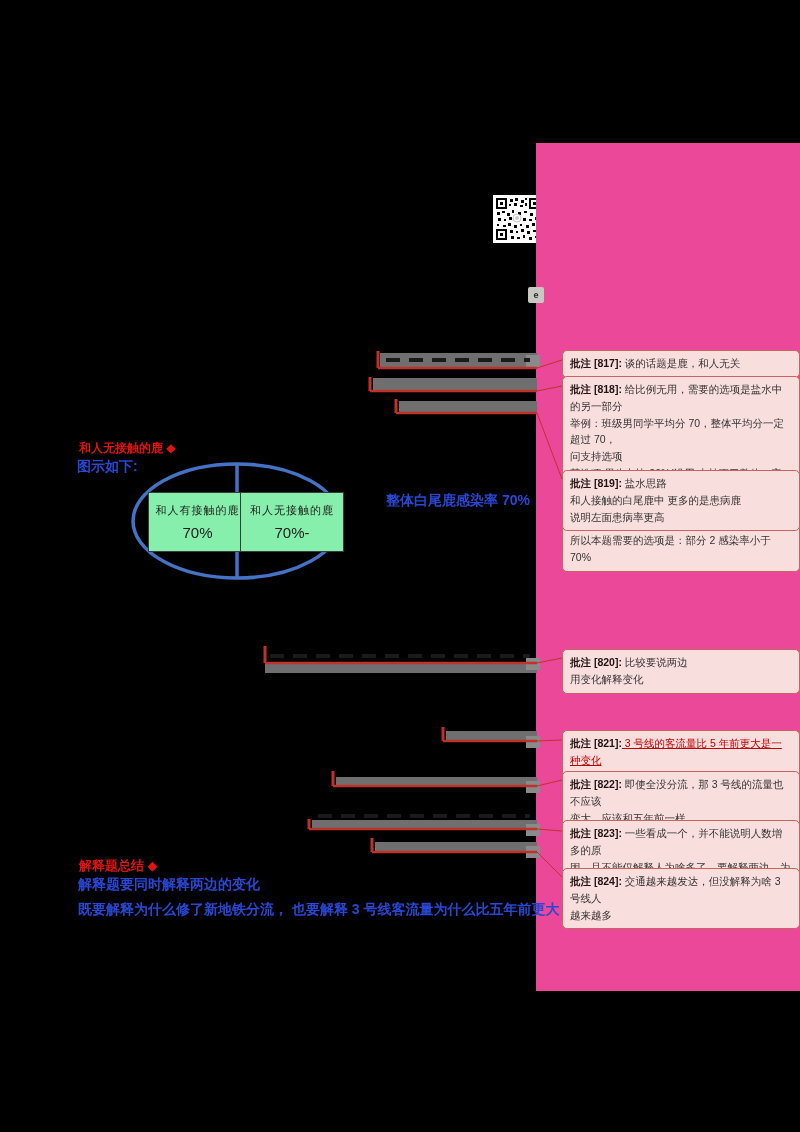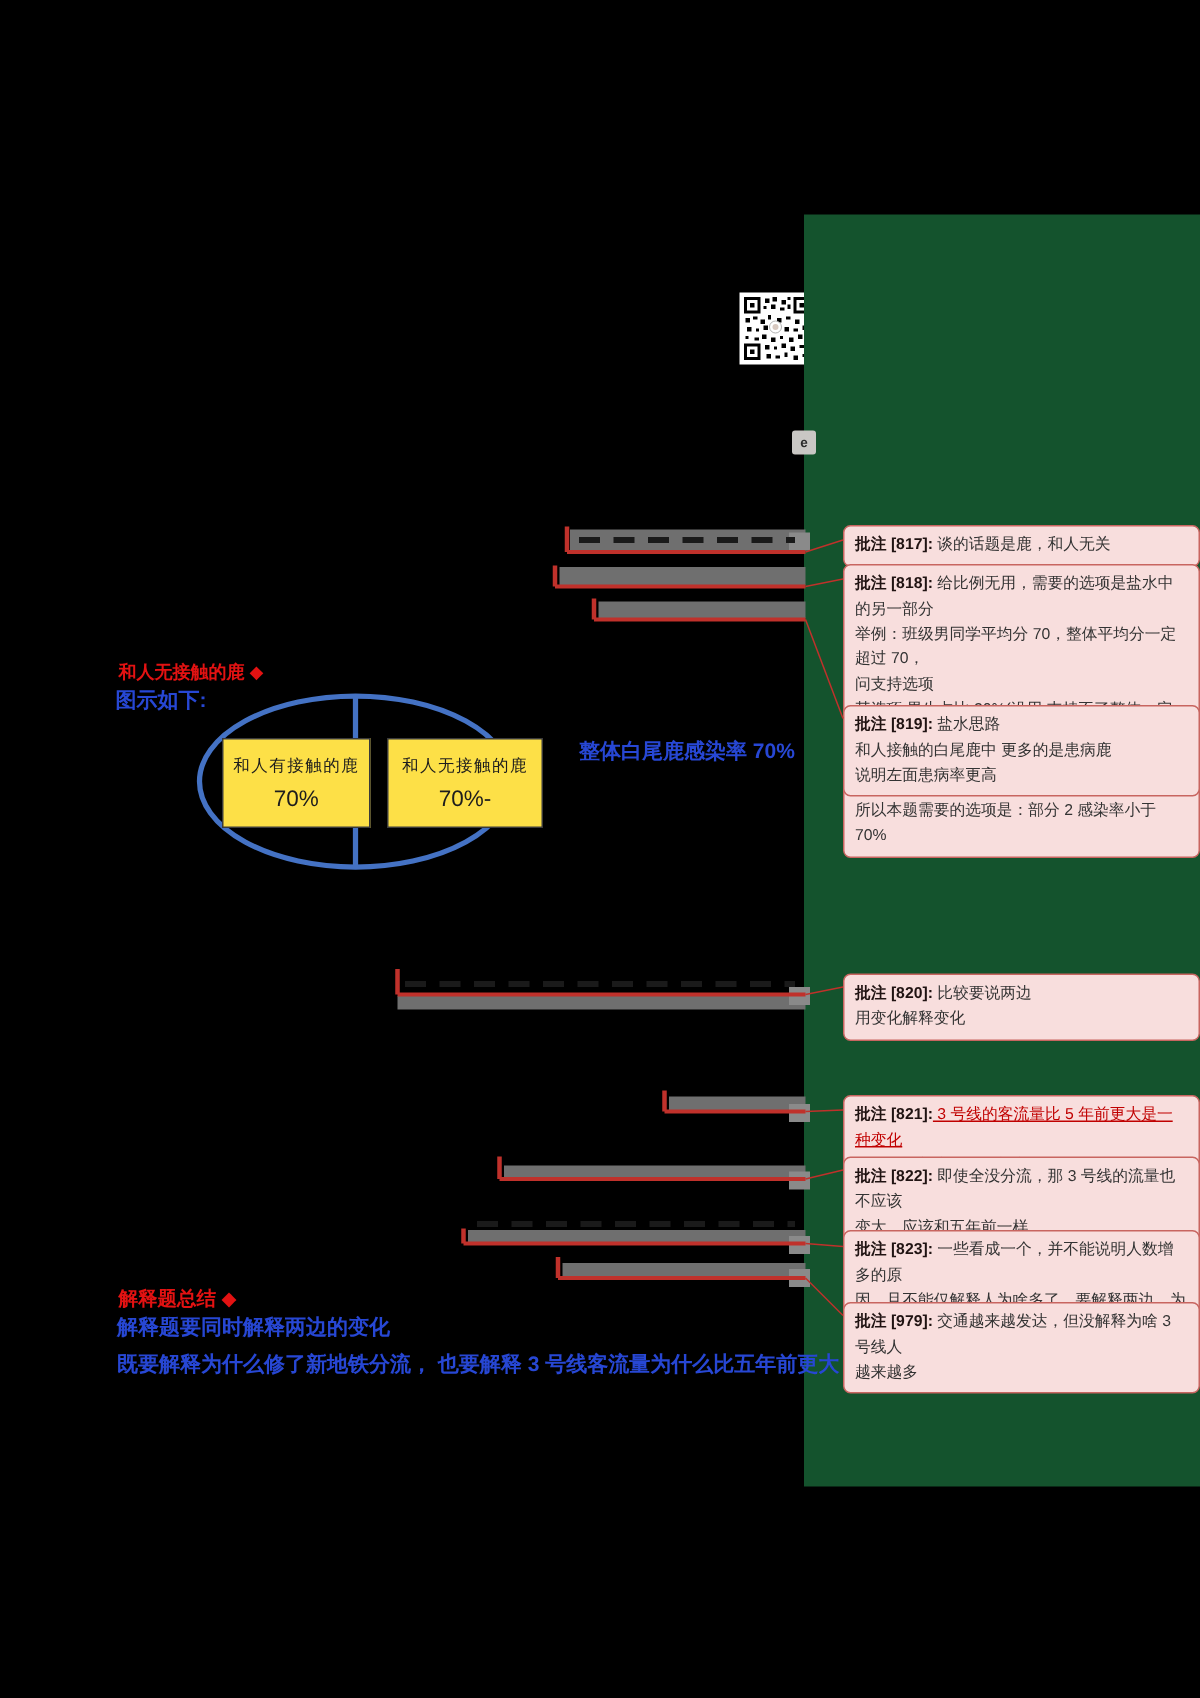--- a/index.html
+++ b/index.html
@@ -4,39 +4,39 @@
 <style>
   html,body{margin:0;padding:0;}
   body{
     position:relative;width:800px;height:1132px;background:#000;
     overflow:hidden;
     font-family:"Liberation Sans","DejaVu Sans",sans-serif;
   }
   
   .panel{
     position:absolute;left:536px;top:143px;width:264px;height:848px;
-    background:#14532d;
+    background:#ec4899;
   }
   
   .comment{
     position:absolute;left:26px;width:222px;
     background:#f8dedd;border:1.5px solid #c86560;border-radius:5px;
     padding:4px 7px 5px 7px;
     font-size:10.5px;line-height:1.6;color:#333;
   }
   .comment b{color:#201312;font-weight:bold;}
   .comment .ctext{white-space:pre-line;}
   .comment .red-underline{color:#c00000;text-decoration:underline;}
   
   .qr{position:absolute;left:493px;top:195px;width:50px;height:48px;background:#fff;padding:2px;box-sizing:border-box;}
   
   .overlay{position:absolute;left:0;top:0;pointer-events:none;}
   
   .vbox{
-    position:absolute;background:#fde047;border:1.2px solid #3a3a3a;
+    position:absolute;background:#86efac;border:1.2px solid #3a3a3a;
     display:flex;flex-direction:column;align-items:center;justify-content:center;
     gap:6px;color:#1d1d1d;text-align:center;
   }
   .vbox .l1{font-size:11px;letter-spacing:1px;}
   .vbox .l2{font-size:15px;}
   .note{position:absolute;font-weight:bold;white-space:nowrap;}
   .note.red{color:#e31212;}
   .note.blue{color:#2747d4;}
   .chip{
     position:absolute;left:528px;top:287px;width:16px;height:16px;
@@ -144,21 +144,21 @@
   <div class="comment" style="top:628px">
     <b>批注 [822]:</b><span class="ctext"> 即使全没分流，那 3 号线的流量也不应该
 变大，应该和五年前一样</span>
   </div>
   <div class="comment" style="top:677px">
     <b>批注 [823]:</b><span class="ctext"> 一些看成一个，并不能说明人数增多的原
 因，且不能仅解释人为啥多了，要解释两边，为啥有新地
 铁了人还多了。</span>
   </div>
   <div class="comment" style="top:725px">
-    <b>批注 [979]:</b><span class="ctext"> 交通越来越发达，但没解释为啥 3  号线人
+    <b>批注 [824]:</b><span class="ctext"> 交通越来越发达，但没解释为啥 3  号线人
 越来越多</span>
   </div>
 </div>
 
 <div class="chip">e</div>
 
 <svg class="overlay" width="800" height="1132" viewBox="0 0 800 1132">
 
   <g fill="#6f6f6f">
     <rect x="380" y="353" width="157" height="14"></rect>
@@ -222,21 +222,21 @@
   <g stroke="#4472c4" fill="none">
     <ellipse cx="237" cy="521" rx="104" ry="57" stroke-width="3.5"></ellipse>
     <line x1="237" y1="464" x2="237" y2="578" stroke-width="3.5"></line>
   </g>
 </svg>
 
 <div class="vbox" style="left:148px;top:492px;width:97px;height:58px;">
   <span class="l1">和人有接触的鹿</span>
   <span class="l2">70%</span>
 </div>
-<div class="vbox" style="left:258px;top:492px;width:102px;height:58px;">
+<div class="vbox" style="left:240px;top:492px;width:102px;height:58px;">
   <span class="l1">和人无接触的鹿</span>
   <span class="l2">70%-</span>
 </div>
 
 <div class="note red" style="left:79px;top:440px;font-size:12px;">和人无接触的鹿 ◆</div>
 <div class="note blue" style="left:77px;top:458px;font-size:14px;">图示如下:</div>
 <div class="note blue" style="left:386px;top:492px;font-size:14px;">整体白尾鹿感染率 70%</div>
 <div class="note red" style="left:79px;top:857px;font-size:13px;">解释题总结 ◆</div>
 <div class="note blue" style="left:78px;top:876px;font-size:14px;">解释题要同时解释两边的变化</div>
 <div class="note blue" style="left:78px;top:901px;font-size:14px;">既要解释为什么修了新地铁分流， 也要解释 3 号线客流量为什么比五年前更大</div>

